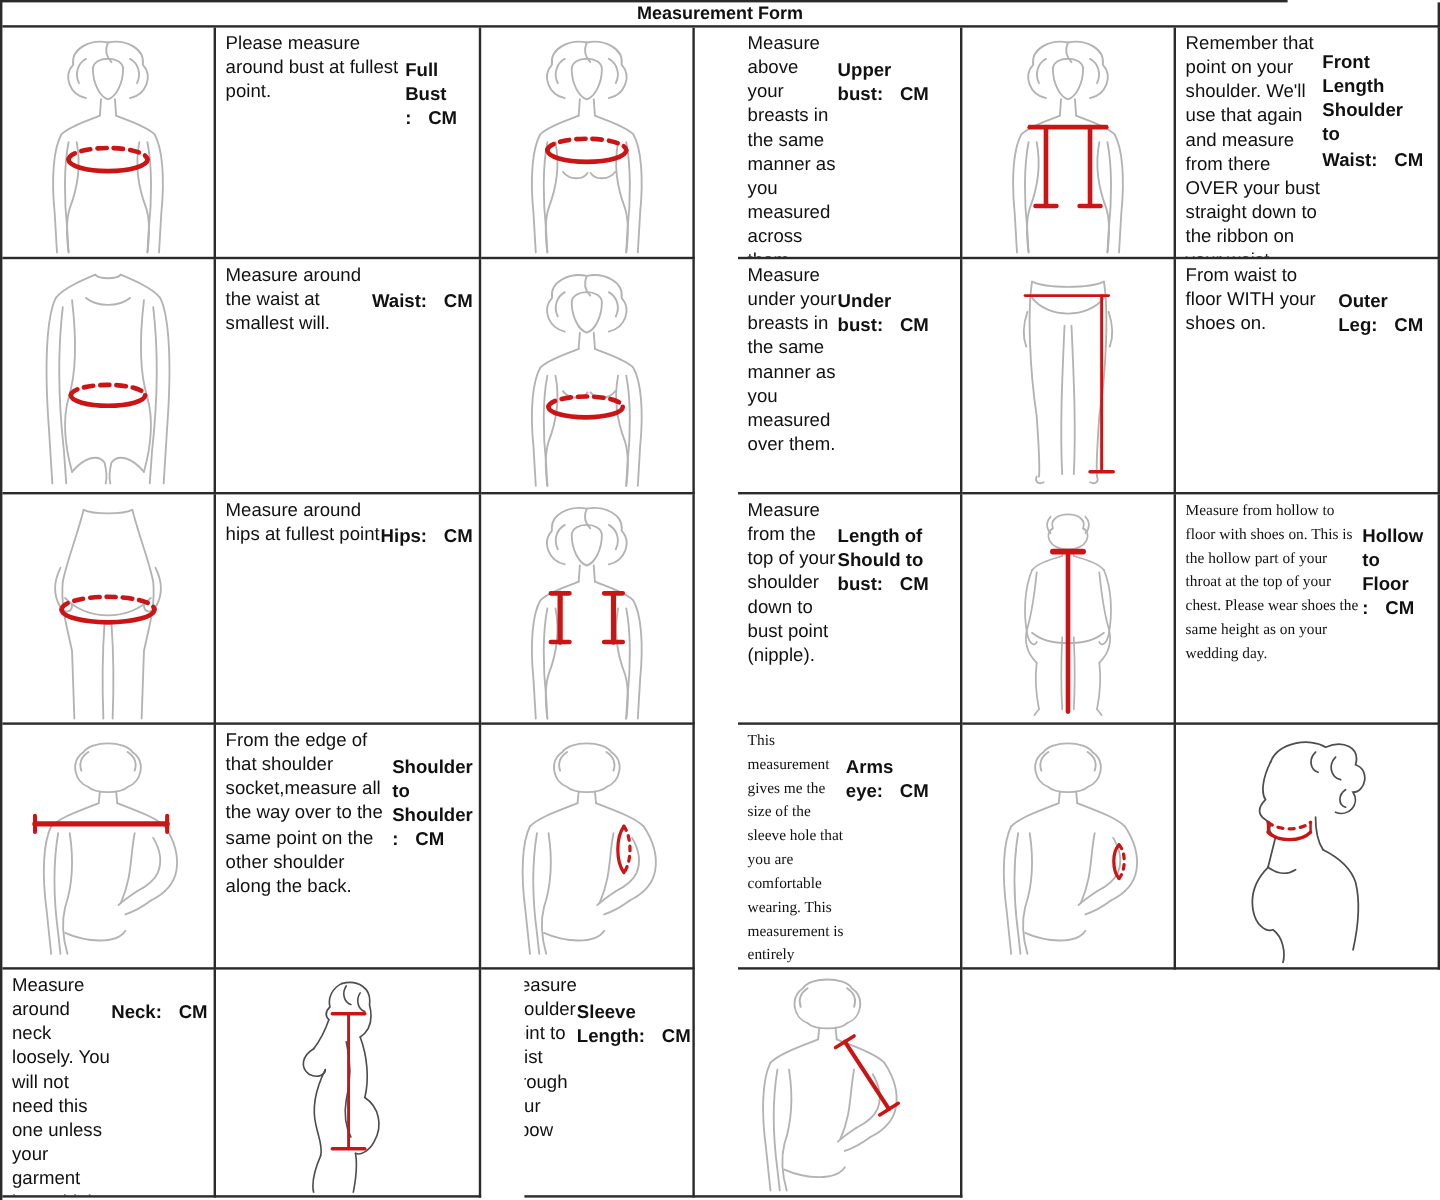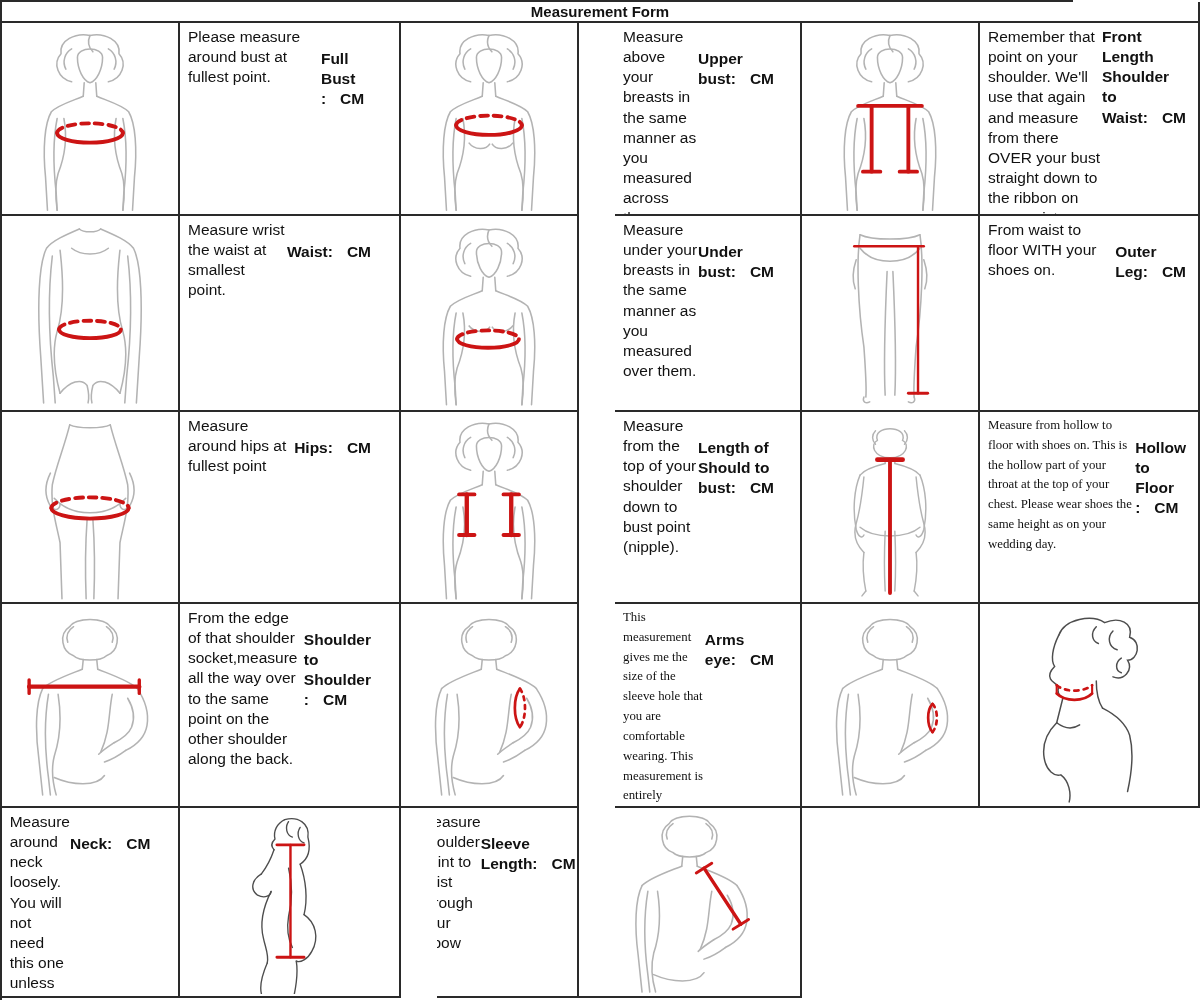--- a/index.html
+++ b/index.html
@@ -15,27 +15,27 @@
   .title-cell{
     grid-column:1 / -1;display:flex;align-items:center;justify-content:center;
     font-weight:bold;font-size:15px;
   }
   .fig-cell{display:flex;align-items:center;justify-content:center;padding:2px;}
   .fig-cell svg{width:100%;height:100%;}
   .text-cell{
     display:flex;justify-content:center;
     font-size:15.5px;line-height:1.3;padding:4px 12px 4px 8px;
   }
-  .text-cell.c2{padding-right:28px;}
+  .text-cell.c2{padding-right:5px;}
   .text-cell.c4{padding-right:26px;margin-left:36px;}
   .text-cell.c6{padding-right:12px;}
   .desc{white-space:pre-line;}
   .small .desc{font-size:12.8px;line-height:1.55;font-family:Liberation Serif, serif;}
   .label-line{font-weight:bold;margin-top:22px;}
-  .tight .label-line{margin-top:0;}
+  .tight .label-line{margin-top:16px;}
   .unit{margin-left:14px;}
   .defs{position:absolute;width:0;height:0;overflow:hidden;}
 </style>
 </head>
 <body>
 
 <svg class="defs" xmlns="http://www.w3.org/2000/svg" aria-hidden="true">
   <defs>
     <g id="sym-woman-front" fill="none" stroke="#b3b3b3" stroke-width="1.6" stroke-linecap="round">
       <path d="M70,57 C56,54 50,38 59,28 C57,14 74,6 89,9 C104,6 121,14 119,28 C128,38 122,54 108,57"></path>
@@ -173,21 +173,21 @@
   </div>
 
   <div class="cell fig-cell">
     <svg viewBox="0 0 178 190">
       <use href="#sym-torso"></use>
       <path d="M57,112 A32,9 0 0 0 121,112" fill="none" stroke="#cc1414" stroke-width="4" stroke-linecap="round"></path>
       <path d="M57,112 A32,9 0 0 1 121,112" fill="none" stroke="#cc1414" stroke-width="4" stroke-linecap="round" stroke-dasharray="8 6"></path>
     </svg>
   </div>
   <div class="cell text-cell c2">
-    <div class="desc">Measure wrist the waist at smallest point.</div>
+    <div class="desc">Measure around the waist at smallest will.</div>
     <div class="label-line"><span>Waist:</span><span class="unit">CM</span></div>
   </div>
   <div class="cell fig-cell">
     <svg viewBox="0 0 178 190">
       <use href="#sym-woman-front"></use>
       <path d="M68,108 C74,116 86,116 90,109 M92,109 C96,116 108,116 114,108" fill="none" stroke="#b3b3b3" stroke-width="1.6"></path>
       <path d="M56,122 A32,9 0 0 0 120,122" fill="none" stroke="#cc1414" stroke-width="4" stroke-linecap="round"></path>
       <path d="M56,122 A32,9 0 0 1 120,122" fill="none" stroke="#cc1414" stroke-width="4" stroke-linecap="round" stroke-dasharray="8 6"></path>
     </svg>
   </div>

